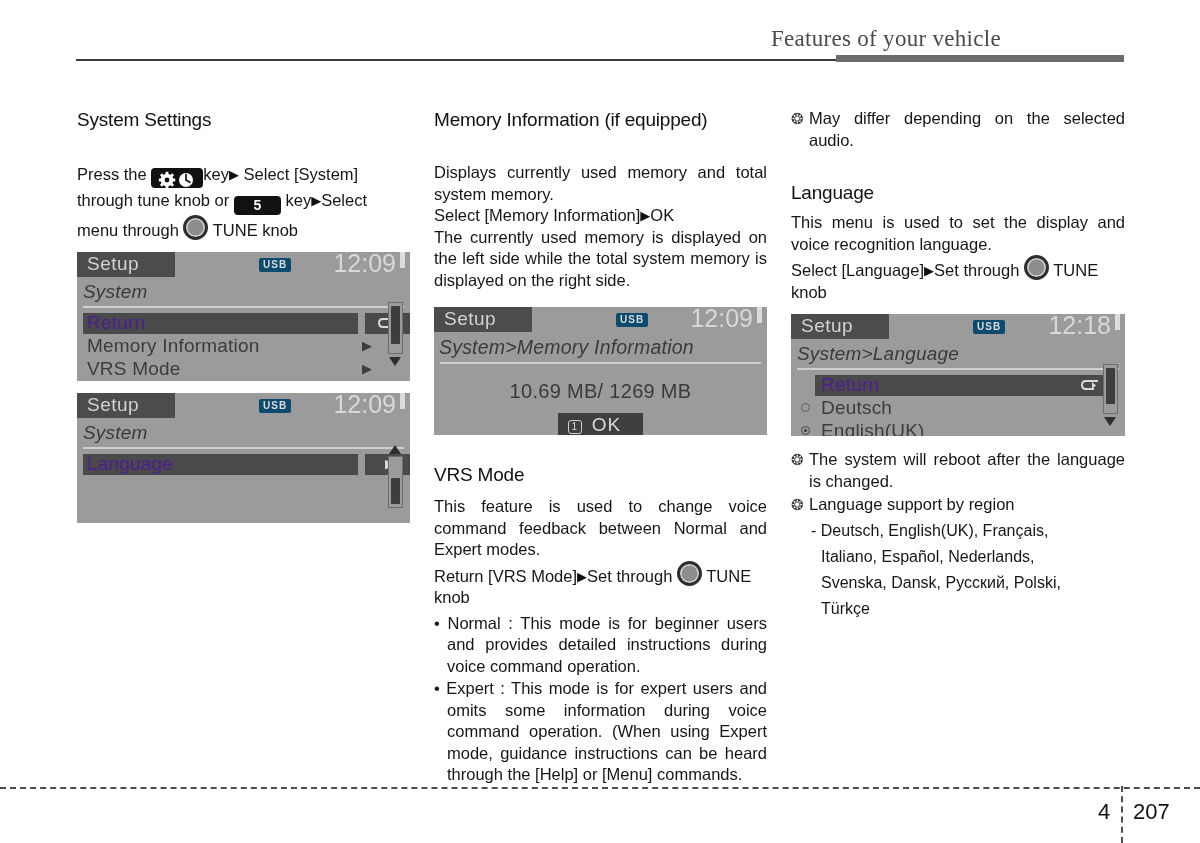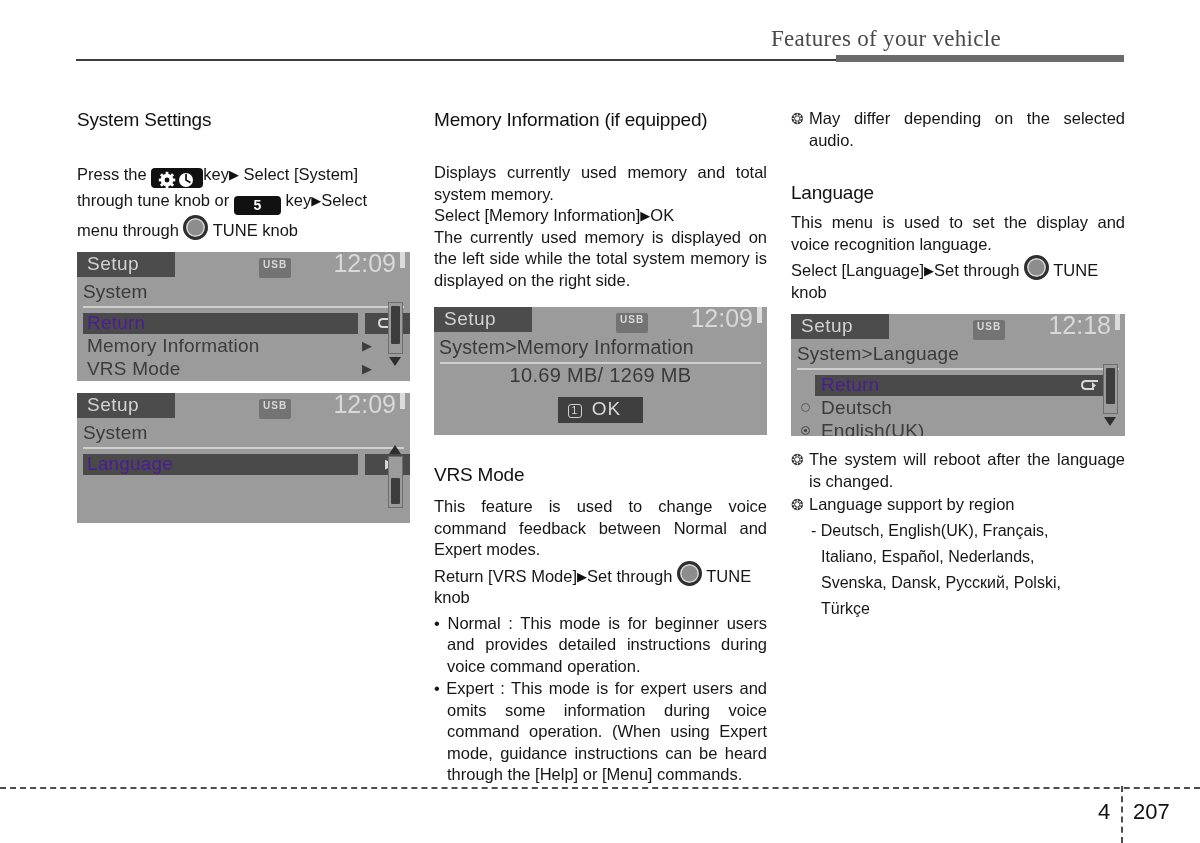--- a/index.html
+++ b/index.html
@@ -77,29 +77,29 @@
     font-family:"Liberation Sans", sans-serif;color:#2b2b2b;overflow:hidden;
   }
   .lcd-topbar{position:relative;height:28px;}
   .lcd-tab{
     position:absolute;left:0;top:0;width:98px;height:25px;background:#4c4c4c;
   }
   .lcd-tab span{
     position:absolute;left:10px;top:1px;font-size:19px;color:#d2d2d2;letter-spacing:.5px;
   }
   .lcd-usb{
-    position:absolute;top:6px;background:#737373;color:#d9d9d9;
-    font-size:10px;font-weight:bold;letter-spacing:1px;padding:1px 4px 8px;border-radius:2px;
+    position:absolute;top:6px;background:#0c4a6e;color:#d9d9d9;
+    font-size:10px;font-weight:bold;letter-spacing:1px;padding:1px 4px 2px;border-radius:2px;
   }
   .lcd-clock{
     position:absolute;top:-3px;right:14px;font-size:25px;color:#d8d8d8;letter-spacing:0px;
   }
   .lcd-clock-cap{position:absolute;top:0px;right:5px;width:5px;height:16px;background:#dcdcdc;}
   .lcd-path{
-    font-size:19px;color:#3a3a3a;padding:1px 0 2px 6px;letter-spacing:.2px;white-space:nowrap;
+    font-size:19px;color:#3a3a3a;padding:1px 0 2px 6px;letter-spacing:.2px;white-space:nowrap;font-style:italic;
   }
   .lcd-divider{height:2px;background:#cfcfcf;margin:1px 6px 0 6px;}
   .lcd-list{position:relative;padding:5px 0 0 0;}
   .lcd-row{position:relative;height:22px;margin:0 0 1px 0;}
   .lcd-row .rowlabel{
     position:absolute;left:10px;top:-1px;font-size:19px;color:#3c3c3c;letter-spacing:.2px;white-space:nowrap;
   }
   .lcd-row.sel .rowlabel{color:#4c1d95;}
   .lcd-row .hl{position:absolute;left:6px;top:0;height:21px;background:#4a4a4a;}
   .lcd-row .hl2{position:absolute;top:0;height:21px;background:#4a4a4a;}
@@ -269,21 +269,21 @@
       <div class="lcd-topbar">
         <div class="lcd-tab">
           <span>Setup</span>
         </div>
         <div class="lcd-usb" style="left:182px;">USB</div>
         <div class="lcd-clock">12:09</div>
         <div class="lcd-clock-cap"></div>
       </div>
       <div class="lcd-path" style="font-size:19.5px;padding-left:5px;">System&gt;Memory Information</div>
       <div class="lcd-divider"></div>
-      <div class="lcd-center" style="margin-top:0;">10.69 MB/ 1269 MB</div>
+      <div class="lcd-center" style="margin-top:16px;">10.69 MB/ 1269 MB</div>
       <div style="text-align:center;margin-top:10px;">
         <span class="lcd-okbtn">
           <span class="circ1">1</span><span>OK</span>
         </span>
       </div>
     </div>
 
     <div class="gap-lg" style="height:28px;"></div>
 
     <h2 class="sec">VRS Mode</h2>

